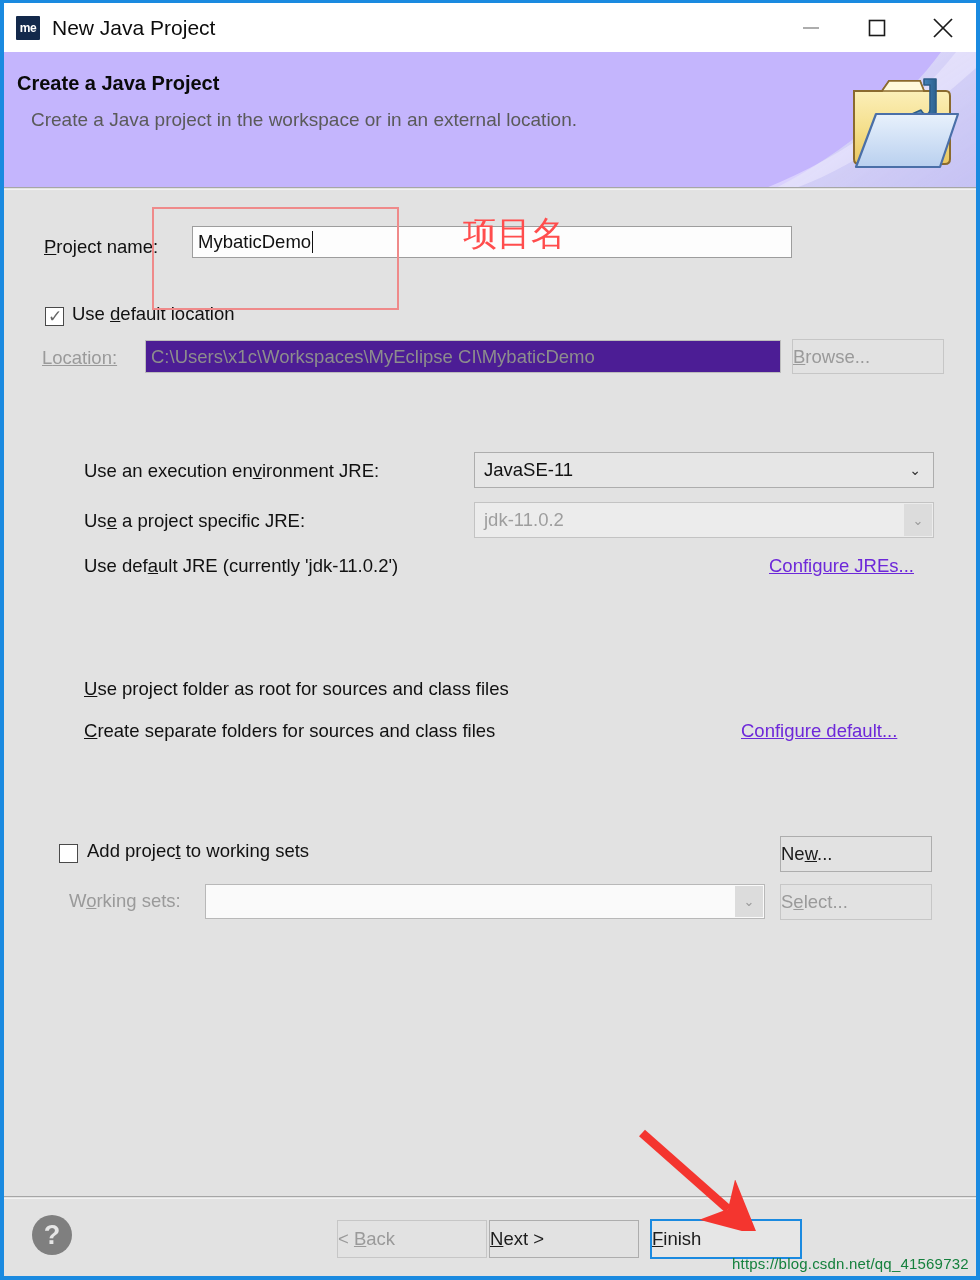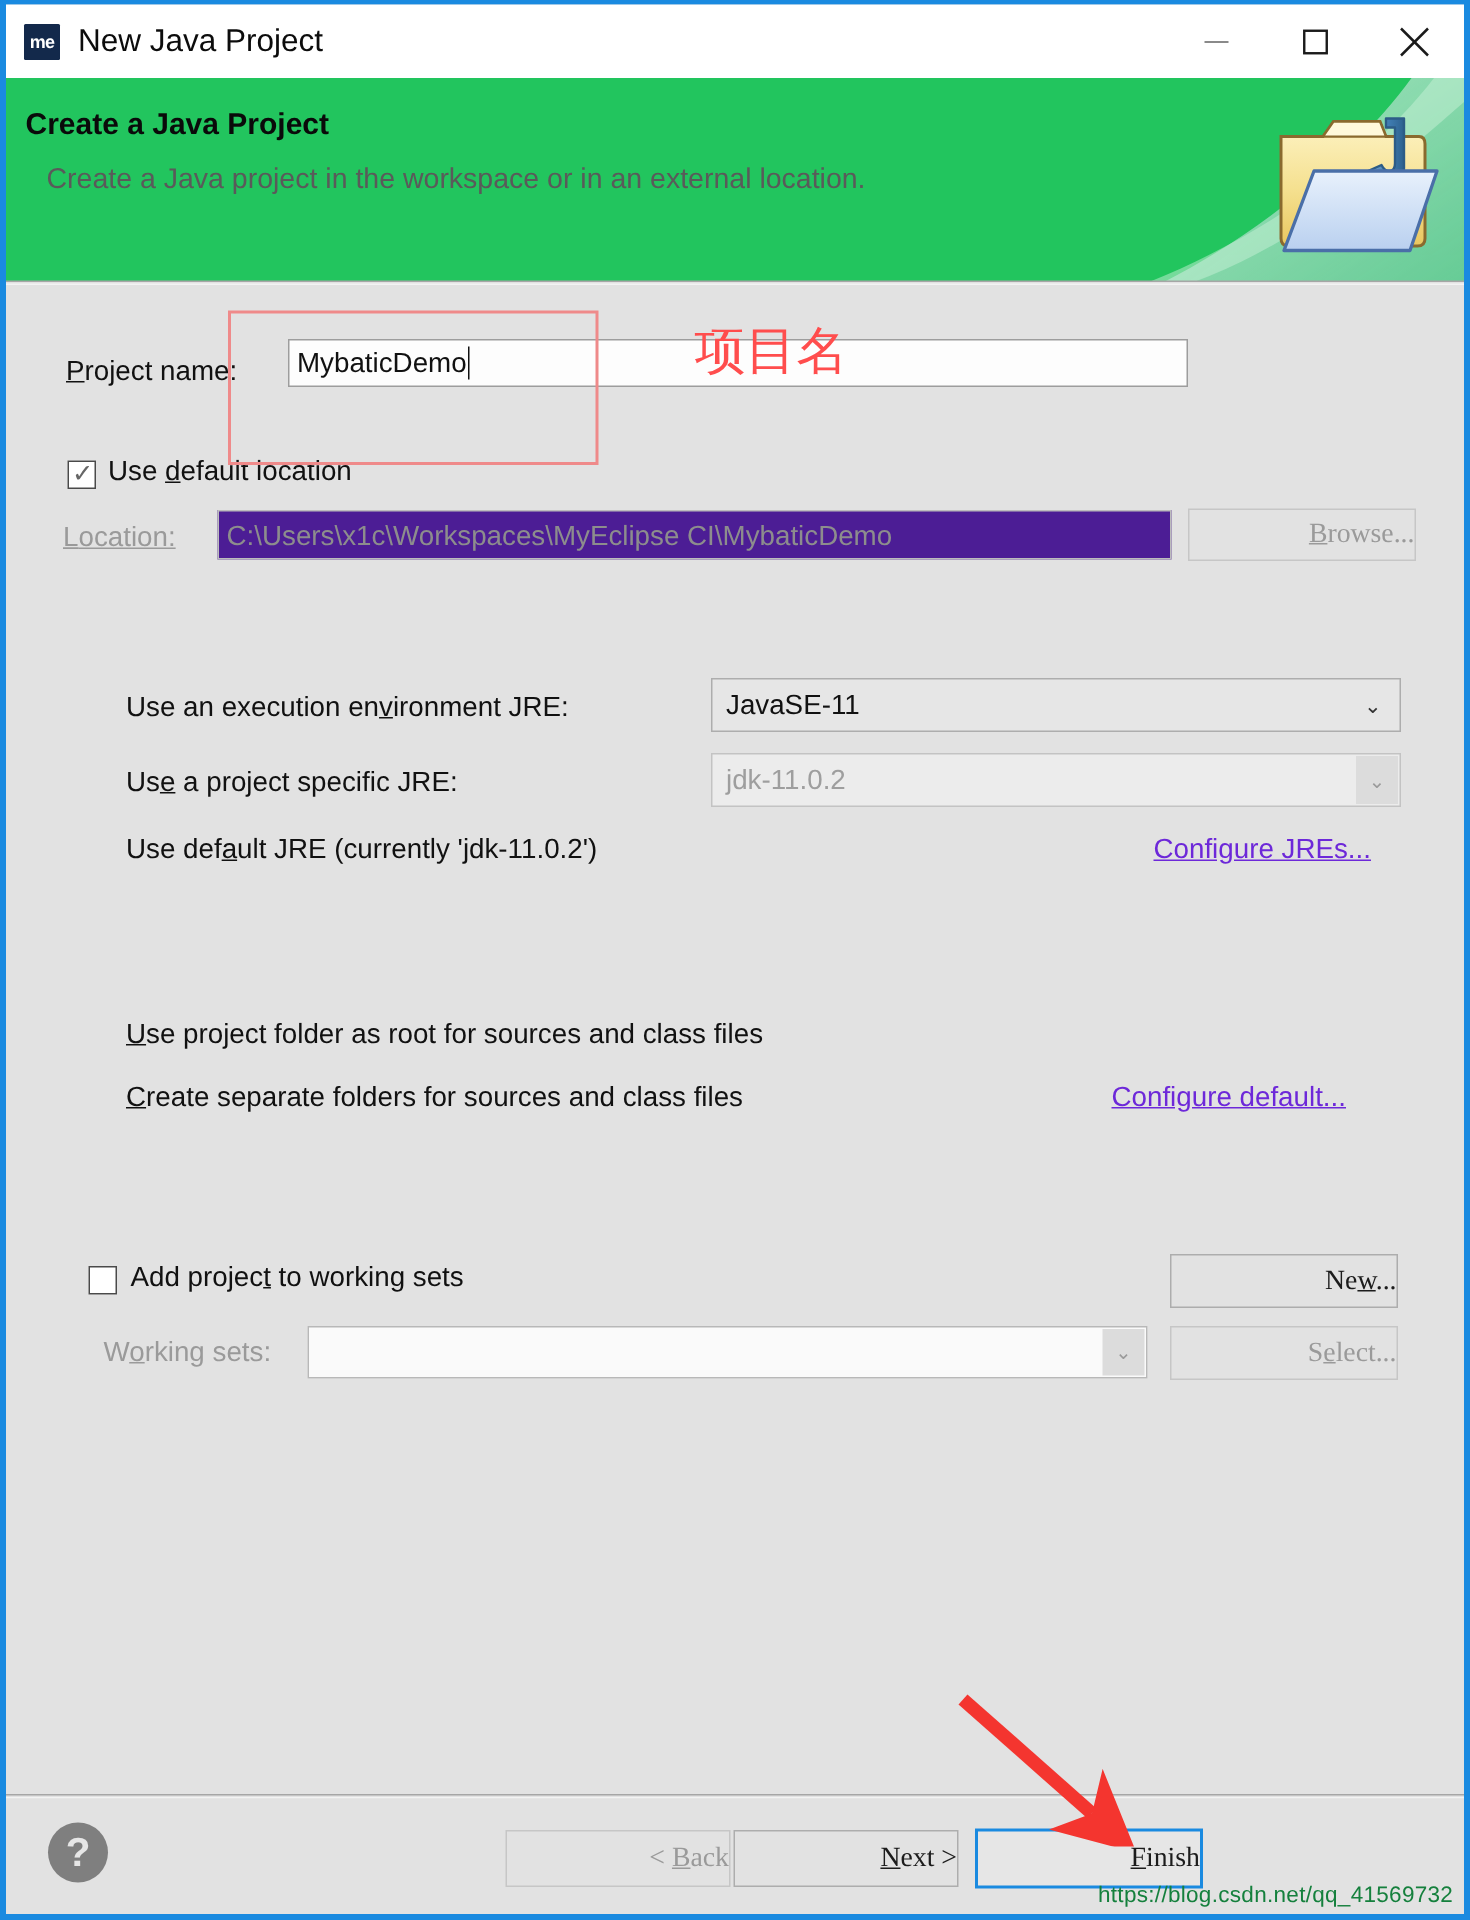--- a/index.html
+++ b/index.html
@@ -66,21 +66,21 @@
     color: #111;
   }
   .win-btn svg { display: block; }
 
   
   .header {
     position: absolute;
     left: 0; top: 49px;
     width: 972px;
     height: 136px;
-    background: #22c55e;
+    background: #c4b5fd;
     overflow: hidden;
   }
   .header-swoosh {
     position: absolute;
     right: 0; top: 0;
     width: 220px; height: 136px;
     opacity: 0.75;
   }
   .header-title {
     position: absolute;
@@ -161,22 +161,22 @@
 
   .btn {
     position: absolute;
     background: #e2e2e2;
     border: 1px solid #adadad;
     box-sizing: border-box;
     font-size: 18.5px;
     color: #1c1c1c;
     display: flex;
     align-items: center;
-    justify-content: flex-end;
-    font-family: Liberation Serif, serif;
+    justify-content: flex-start;
+    font-family: Liberation Sans, sans-serif;
   }
   .btn.disabled { color: #9a9a9a; border-color: #c6c6c6; }
   .btn.focused {
     border: 2px solid #1a8ae0;
     background: #e6e6e6;
   }
 
   .combo {
     position: absolute;
     background: #e6e6e6;

